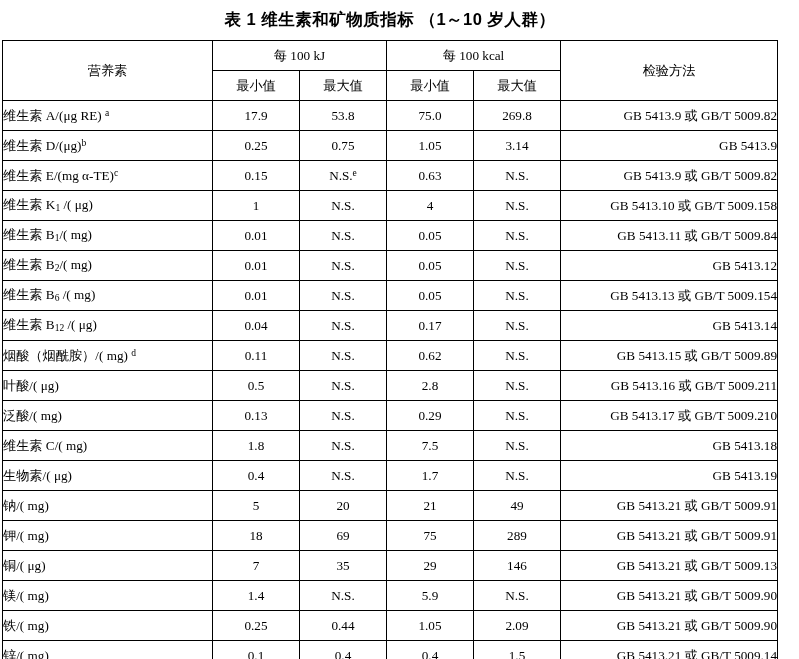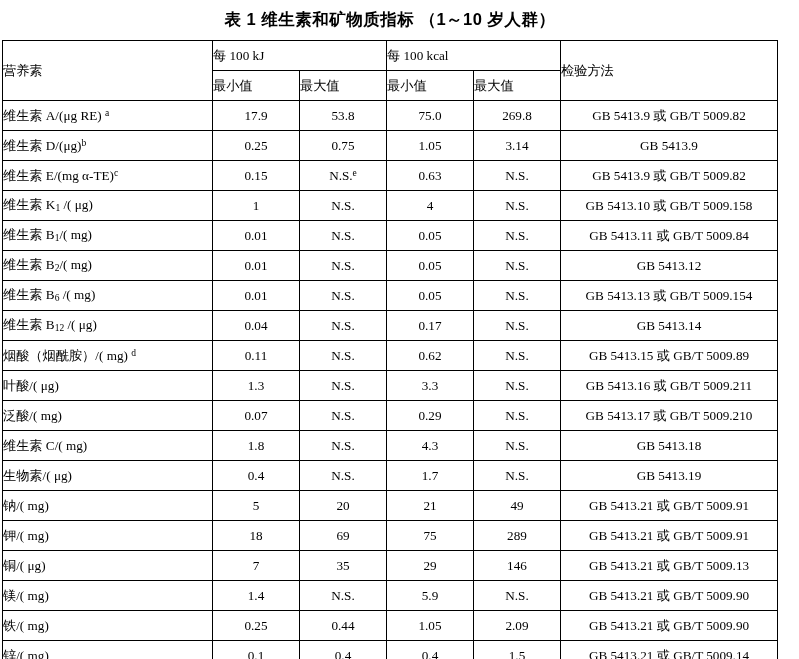--- a/index.html
+++ b/index.html
@@ -39,36 +39,36 @@
   table.nutrient-table th {
     border: 1px solid #000000;
     font-size: 13.2px;
     font-weight: normal;
     padding: 0;
     height: 29px;
     line-height: 1.15;
     font-family: "Liberation Serif", "DejaVu Serif", serif;
   }
   .hdr {
-    text-align: left;
+    text-align: center;
     vertical-align: middle;
     margin-top: 48px;
   }
   .cell-name {
     text-align: left;
     padding-left: 9px;
     vertical-align: middle;
     white-space: nowrap;
   }
   .cell-num {
     text-align: center;
     vertical-align: middle;
   }
   .cell-method {
-    text-align: center;
+    text-align: right;
     vertical-align: middle;
     white-space: nowrap;
   }
   sub {
     font-size: 0.72em;
     vertical-align: -0.25em;
   }
   sup {
     font-size: 0.72em;
     vertical-align: 0.45em;
@@ -178,39 +178,39 @@
         <tr>
           <td class="cell-name">烟酸（烟酰胺）/( mg) <sup>d</sup></td>
           <td class="cell-num">0.11</td>
           <td class="cell-num">N.S.</td>
           <td class="cell-num">0.62</td>
           <td class="cell-num">N.S.</td>
           <td class="cell-method">GB 5413.15 或 GB/T 5009.89</td>
         </tr>
         <tr>
           <td class="cell-name">叶酸/( μg)</td>
-          <td class="cell-num">1.3</td>
-          <td class="cell-num">N.S.</td>
-          <td class="cell-num">3.3</td>
+          <td class="cell-num">0.5</td>
+          <td class="cell-num">N.S.</td>
+          <td class="cell-num">2.8</td>
           <td class="cell-num">N.S.</td>
           <td class="cell-method">GB 5413.16 或 GB/T 5009.211</td>
         </tr>
         <tr>
           <td class="cell-name">泛酸/( mg)</td>
-          <td class="cell-num">0.07</td>
+          <td class="cell-num">0.13</td>
           <td class="cell-num">N.S.</td>
           <td class="cell-num">0.29</td>
           <td class="cell-num">N.S.</td>
           <td class="cell-method">GB 5413.17 或 GB/T 5009.210</td>
         </tr>
         <tr>
           <td class="cell-name">维生素 C/( mg)</td>
           <td class="cell-num">1.8</td>
           <td class="cell-num">N.S.</td>
-          <td class="cell-num">4.3</td>
+          <td class="cell-num">7.5</td>
           <td class="cell-num">N.S.</td>
           <td class="cell-method">GB 5413.18</td>
         </tr>
         <tr>
           <td class="cell-name">生物素/( μg)</td>
           <td class="cell-num">0.4</td>
           <td class="cell-num">N.S.</td>
           <td class="cell-num">1.7</td>
           <td class="cell-num">N.S.</td>
           <td class="cell-method">GB 5413.19</td>

